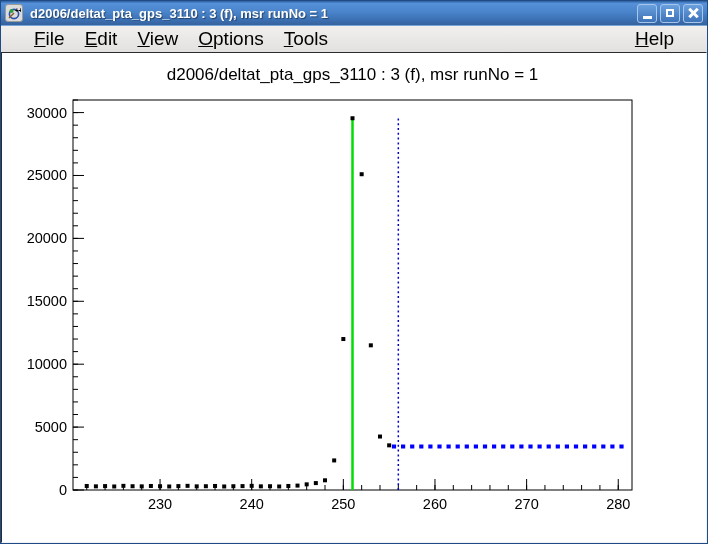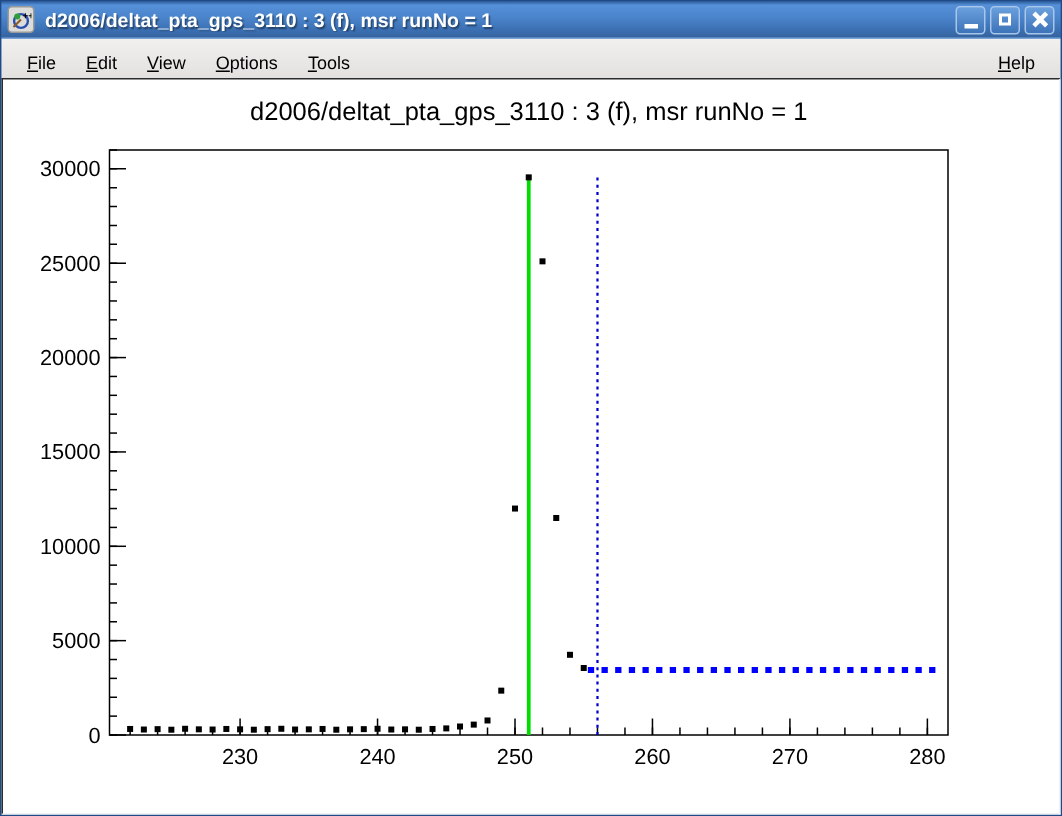--- a/index.html
+++ b/index.html
@@ -48,23 +48,23 @@
   .glyph-close{position:relative;width:10px;height:10px;}
   .glyph-close::before,.glyph-close::after{
     content:"";position:absolute;left:4px;top:-1px;width:3px;height:12px;background:#fff;
   }
   .glyph-close::before{transform:rotate(45deg);}
   .glyph-close::after{transform:rotate(-45deg);}
   
   .menubar{
     height:26px;flex:0 0 26px;
     background:linear-gradient(to bottom,#f1f0ef,#e2e1df);
-    display:flex;align-items:flex-end;
-    padding:0 8px;box-sizing:border-box;
-    font-size:12px;color:#000;
+    display:flex;align-items:center;
+    padding:0 24px;box-sizing:border-box;
+    font-size:19px;color:#000;
   }
   .menu-left{display:flex;gap:2px;flex:1 1 auto;}
   .menu-item{padding:3px 9px;cursor:pointer;white-space:nowrap;}
   .menu-item .u{text-decoration:underline;}
   
   .canvas{
     flex:1 1 auto;background:#ffffff;
     border:1px solid;
     border-color:#2b2b2b #eef2f6 #eef2f6 #2b2b2b;
     box-sizing:border-box;position:relative;overflow:hidden;

